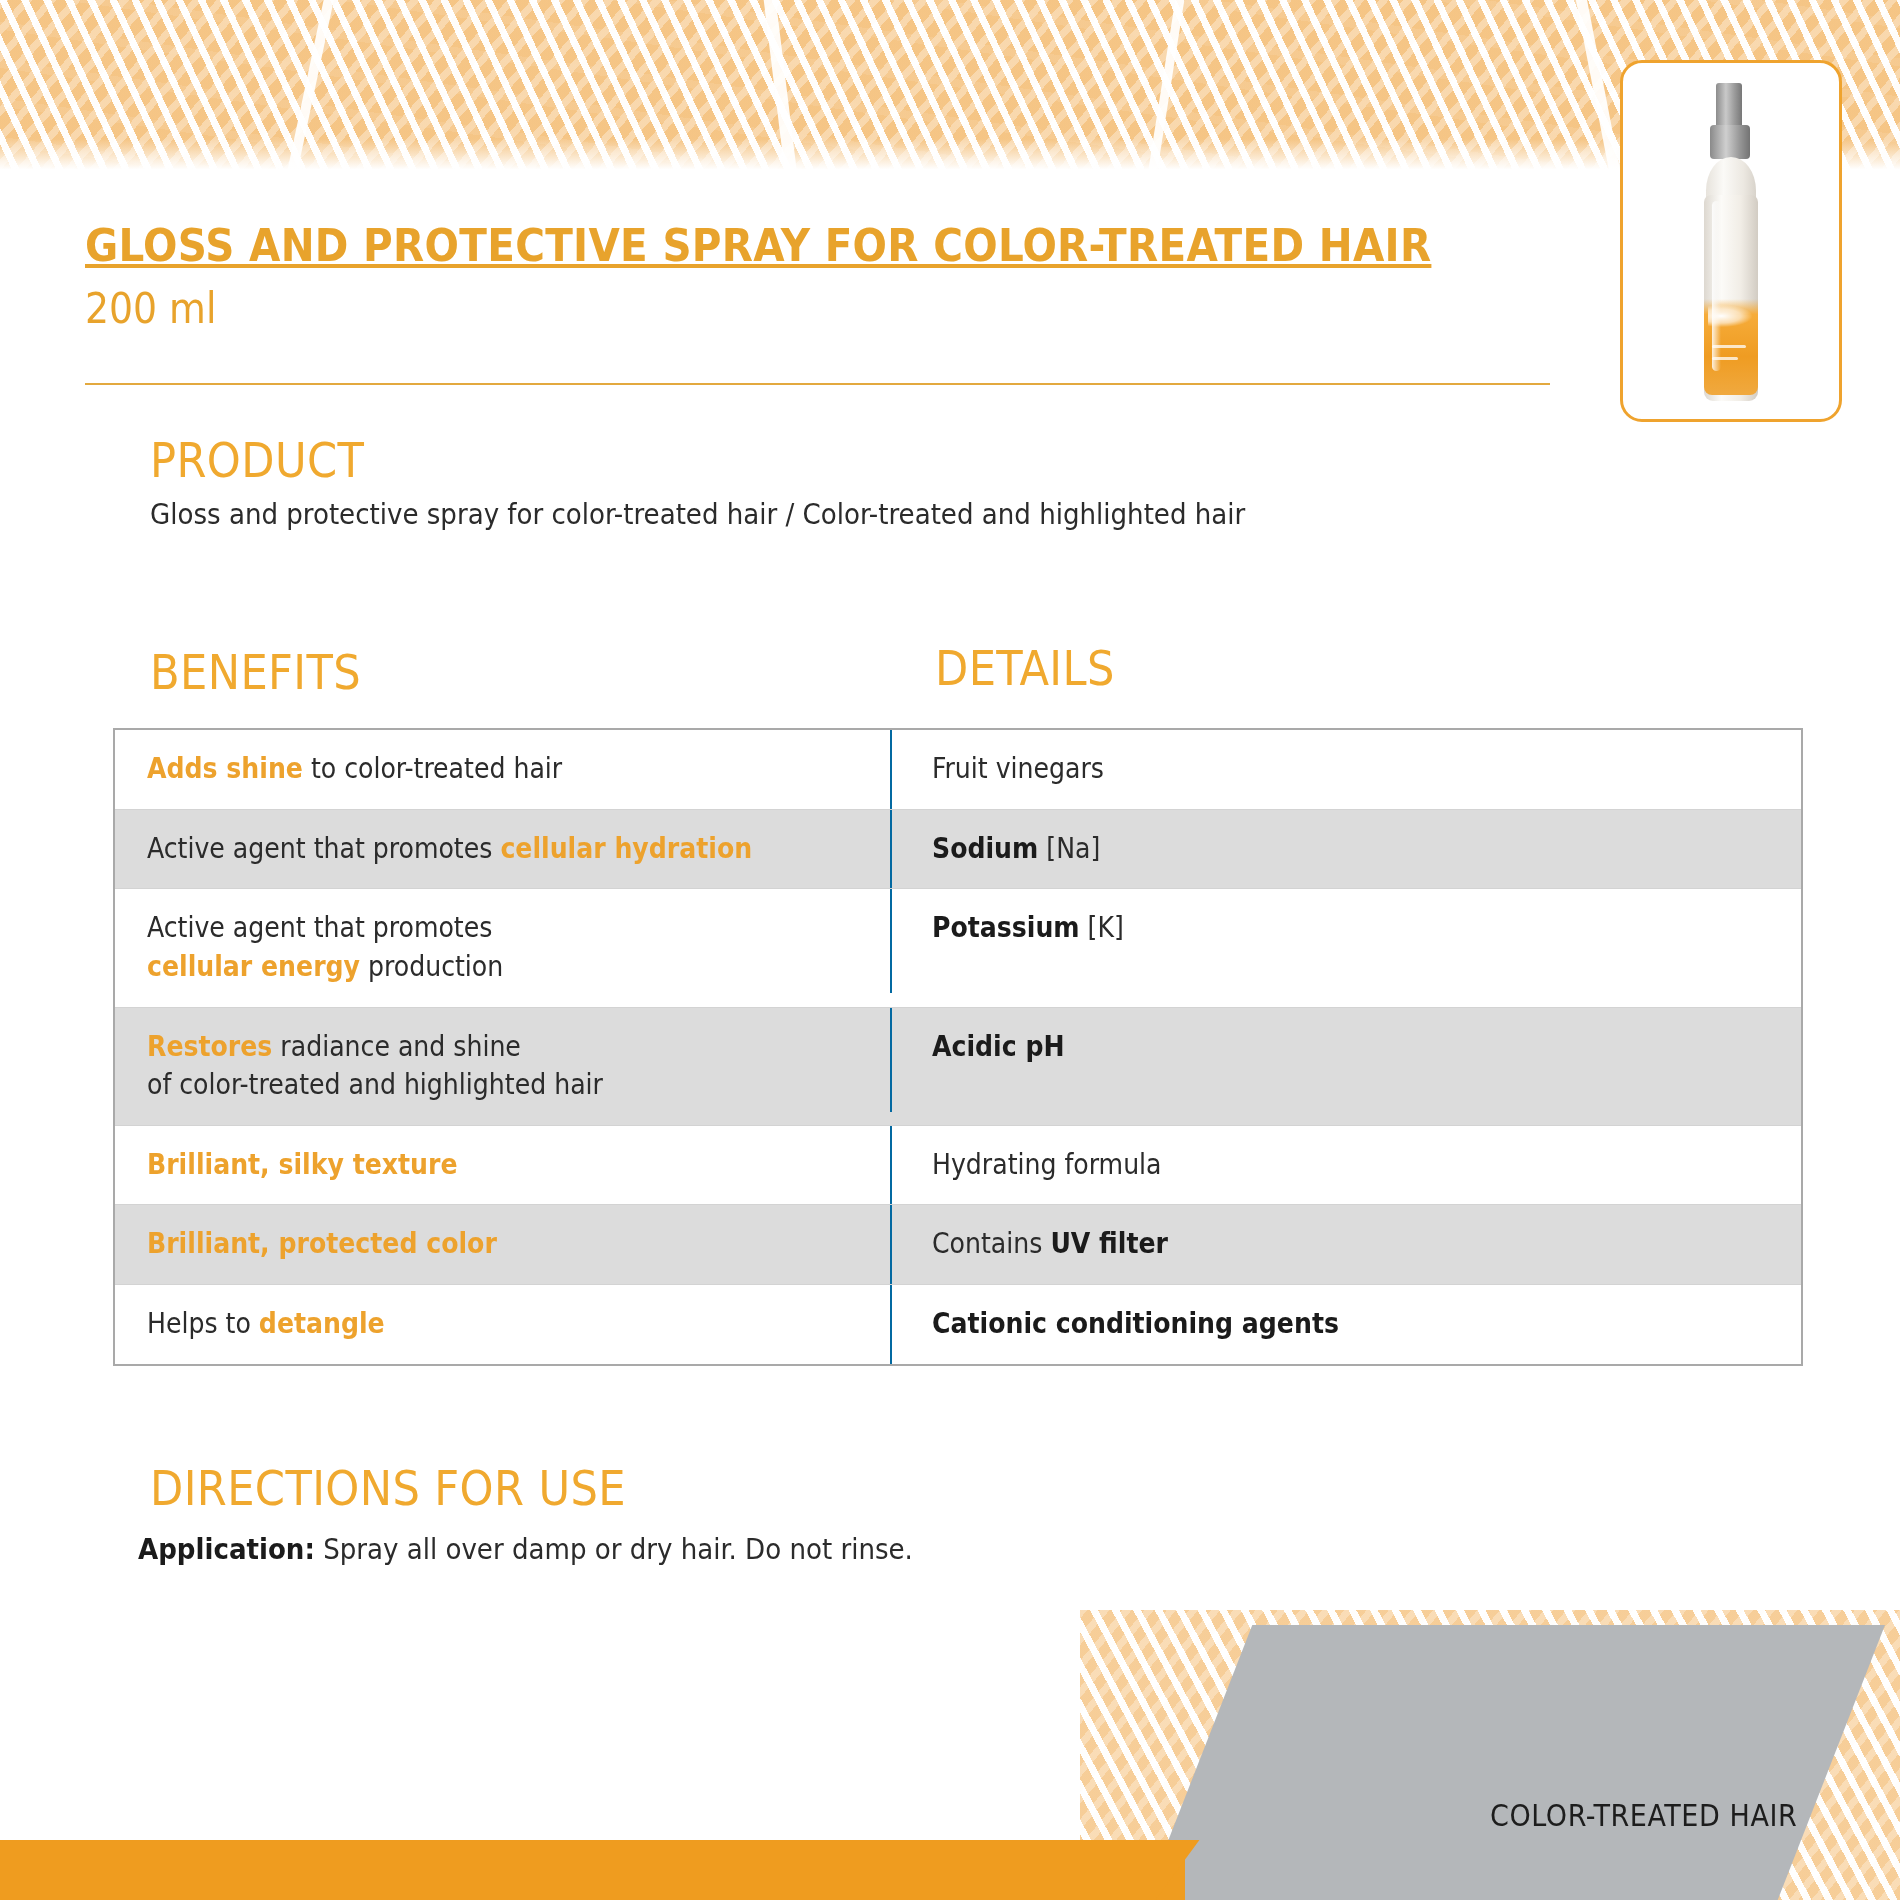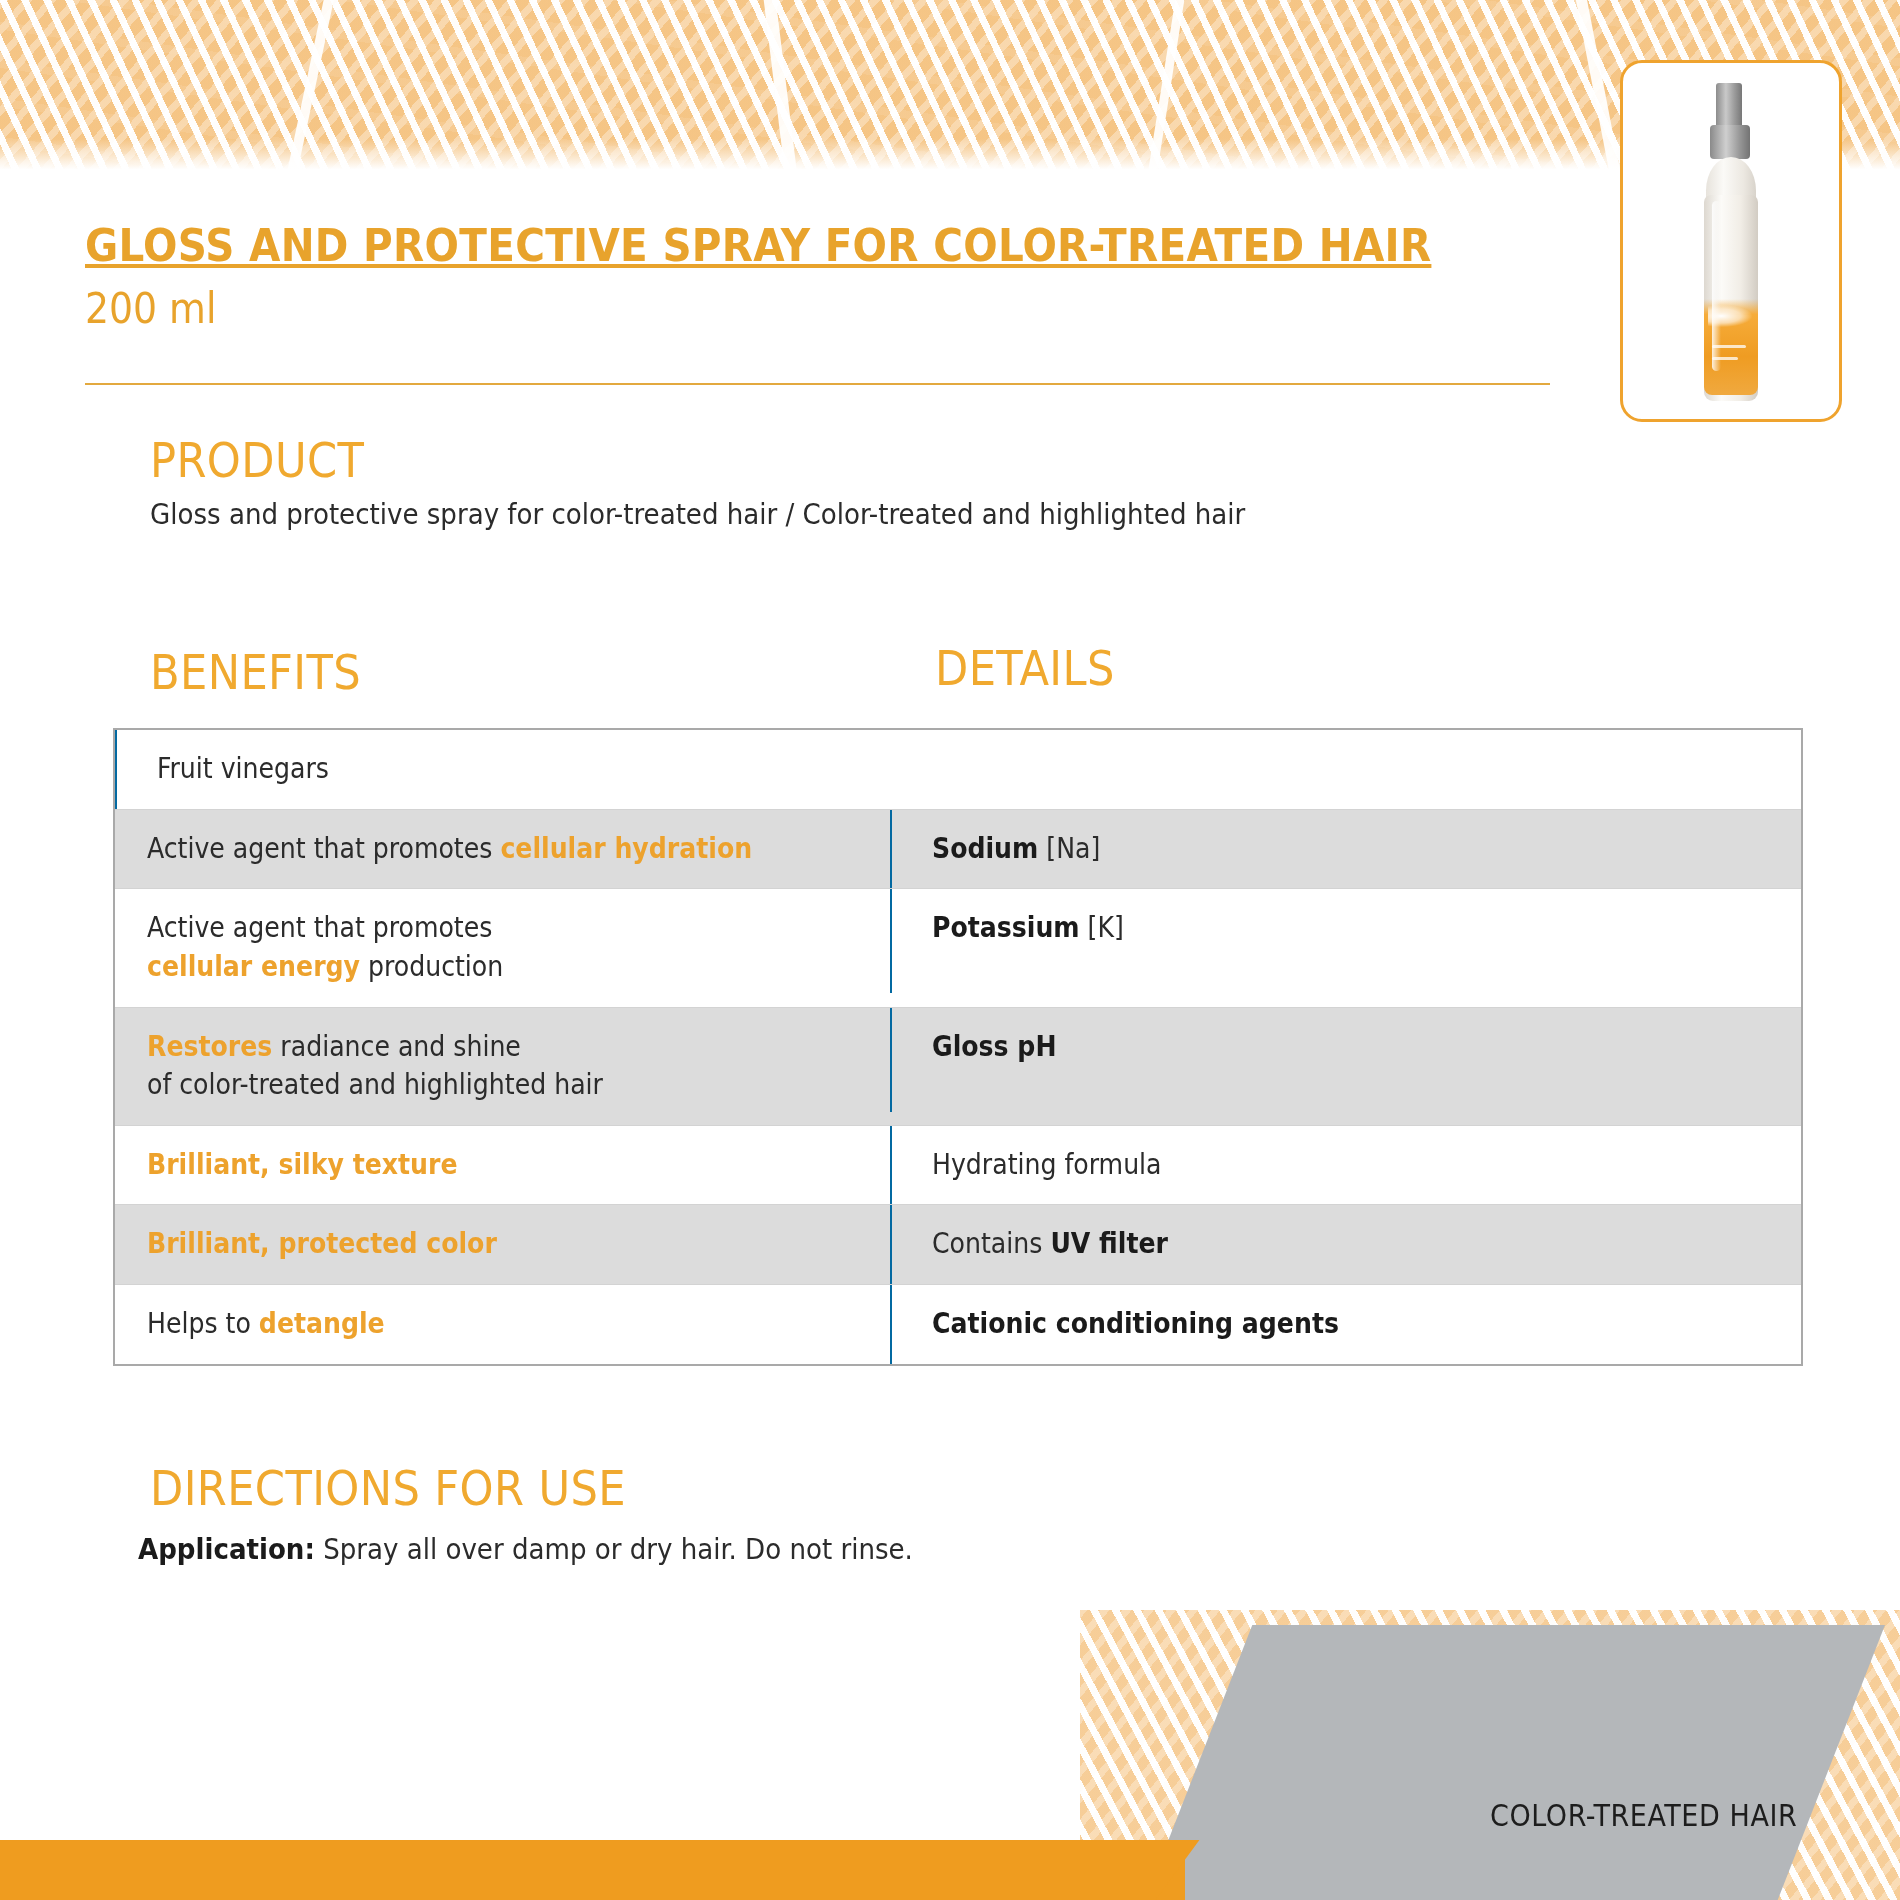--- a/index.html
+++ b/index.html
@@ -330,36 +330,37 @@
 <div class="title-rule"></div>
 
 <div class="sec-head" style="left:150px; top:432px;">PRODUCT</div>
 <div class="body-text" style="left:150px; top:495px;">Gloss and protective spray for color-treated hair / Color-treated and highlighted hair</div>
 
 <div class="sec-head" style="left:150px; top:644px;">BENEFITS</div>
 <div class="sec-head" style="left:935px; top:640px;">DETAILS</div>
 
 <div class="table-wrap" id="benefits-table">
     <div class="trow plain">
+      <div class="tcell-left"><span class="hl">Adds shine</span><span> to color-treated hair</span></div>
       <div class="tcell-right"><span>Fruit vinegars</span></div>
     </div>
     <div class="rowline"></div>
     <div class="trow shaded">
       <div class="tcell-left"><span>Active agent that promotes </span><span class="hl">cellular hydration</span></div>
       <div class="tcell-right"><span class="bd">Sodium</span><span> [Na]</span></div>
     </div>
     <div class="rowline"></div>
     <div class="trow plain">
       <div class="tcell-left tall"><span>Active agent that promotes</span><br><span class="hl">cellular energy</span><span> production</span></div>
       <div class="tcell-right tall"><span class="bd">Potassium</span><span> [K]</span></div>
     </div>
     <div class="rowline"></div>
     <div class="trow shaded">
       <div class="tcell-left tall"><span class="hl">Restores</span><span> radiance and shine</span><br><span>of color-treated and highlighted hair</span></div>
-      <div class="tcell-right tall"><span class="bd">Gloss pH</span></div>
+      <div class="tcell-right tall"><span class="bd">Acidic pH</span></div>
     </div>
     <div class="rowline"></div>
     <div class="trow plain">
       <div class="tcell-left"><span class="hl">Brilliant, silky texture</span></div>
       <div class="tcell-right"><span>Hydrating formula</span></div>
     </div>
     <div class="rowline"></div>
     <div class="trow shaded">
       <div class="tcell-left"><span class="hl">Brilliant, protected color</span></div>
       <div class="tcell-right"><span>Contains </span><span class="bd">UV filter</span></div>

